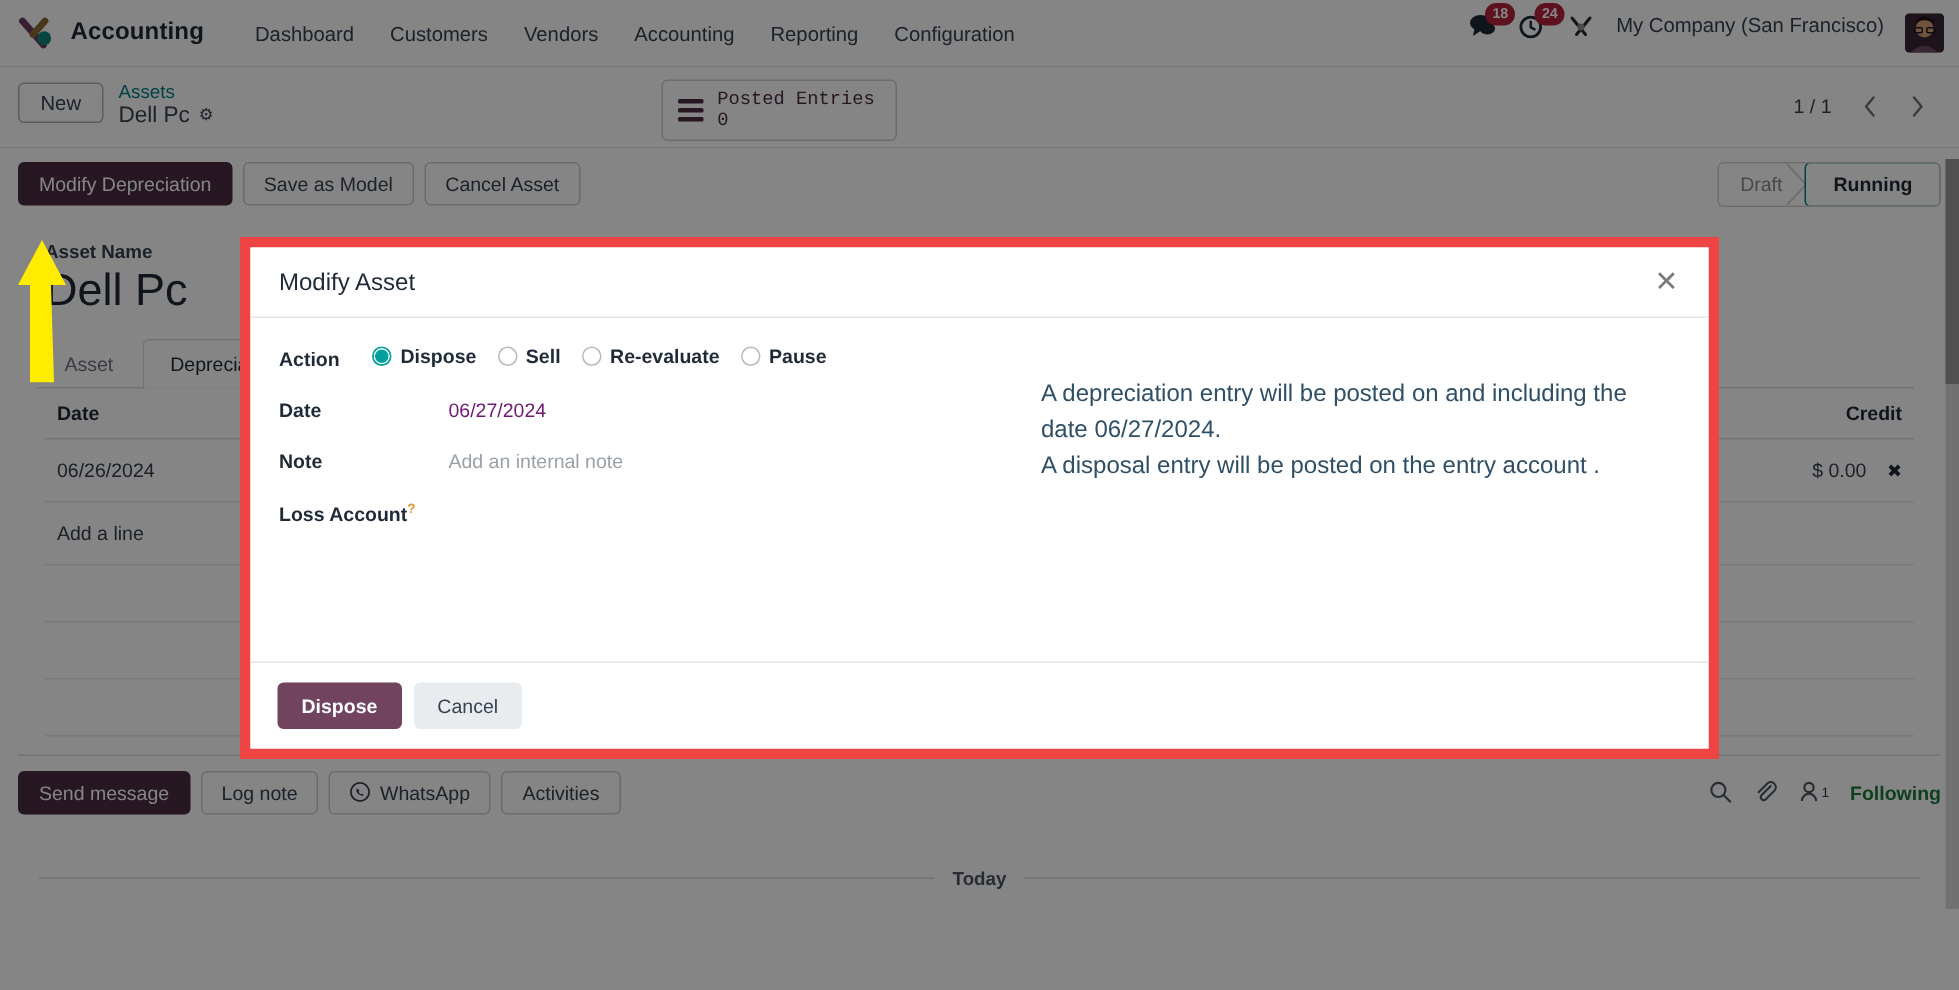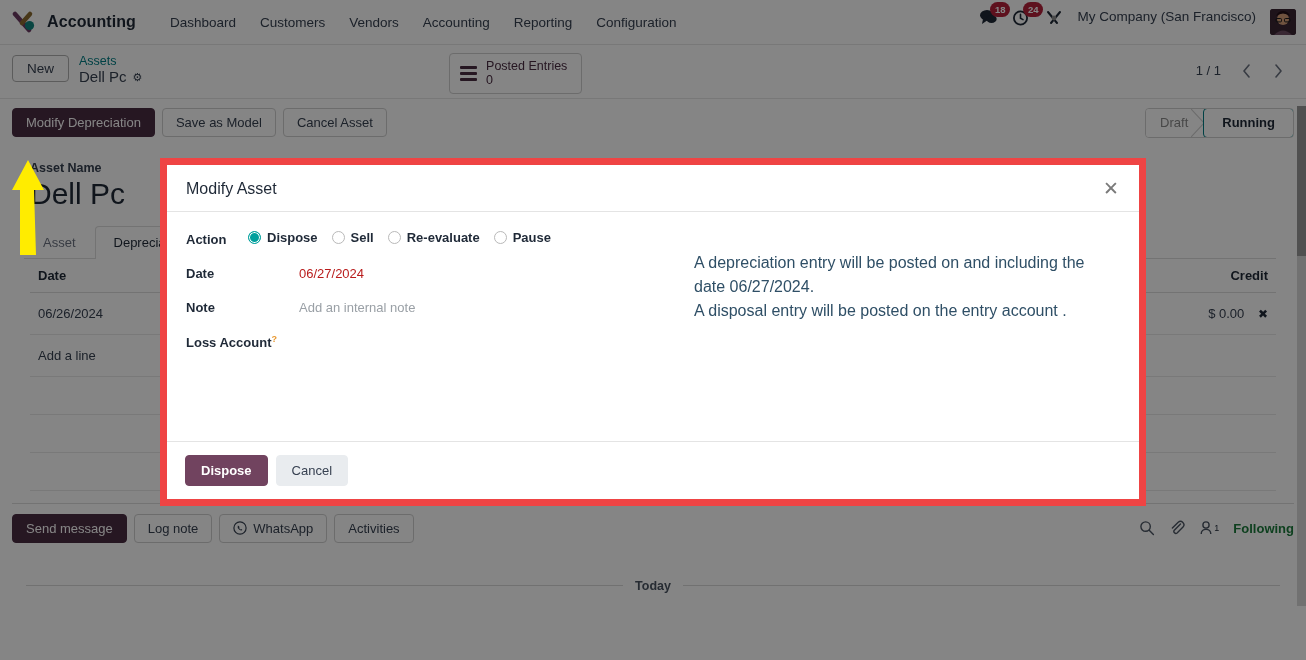--- a/index.html
+++ b/index.html
@@ -104,21 +104,21 @@
     cursor: pointer;
     display: block;
   }
   .bc-current {
     font-size: 15px;
     color: #374151;
     display: flex; align-items: center; gap: 6px;
   }
   .gear-ico { font-size: 11px; color: #374151; cursor: pointer; }
 
-  .smart-buttons { margin-left: auto; margin-right: auto; padding-top: 2px;}
+  .smart-buttons { margin-left: auto; margin-right: auto; padding-top: 2px; font-family: Liberation Mono, monospace;}
   .smart-btn {
     border: 1px solid #cfcfcf;
     border-radius: 4px;
     background: #fff;
     padding: 5px 14px 5px 10px;
     display: flex; align-items: center; gap: 9px;
     cursor: pointer;
   }
   .hamburger { display: flex; flex-direction: column; gap: 3px; }
   .hamburger i { display:block; width: 17px; height: 3px; background: #4a2c42; border-radius: 1px;}
@@ -348,21 +348,21 @@
     box-shadow: inset 0 0 0 1px #fff;
   }
   .radio.checked::after {
     content: "";
     position: absolute;
     inset: 3px;
     border-radius: 50%;
     background: #00a09d;
   }
   .radio-label { font-size: 13px; color: #1f2937; font-weight: 700; }
-  .fvalue { font-size: 13px; color: #b91c1c; cursor: text; }
+  .fvalue { font-size: 13px; color: #701a75; cursor: text; }
   .fvalue.placeholder { color: #9aa0a6; }
   .info-line { font-size: 16px; color: #2f4f66; line-height: 1.5; }
   .modal-footer {
     border-top: 1px solid #e4e4e4;
     padding: 13px 18px;
     display: flex;
     gap: 8px;
   }
   .mbtn {
     border-radius: 4px;

